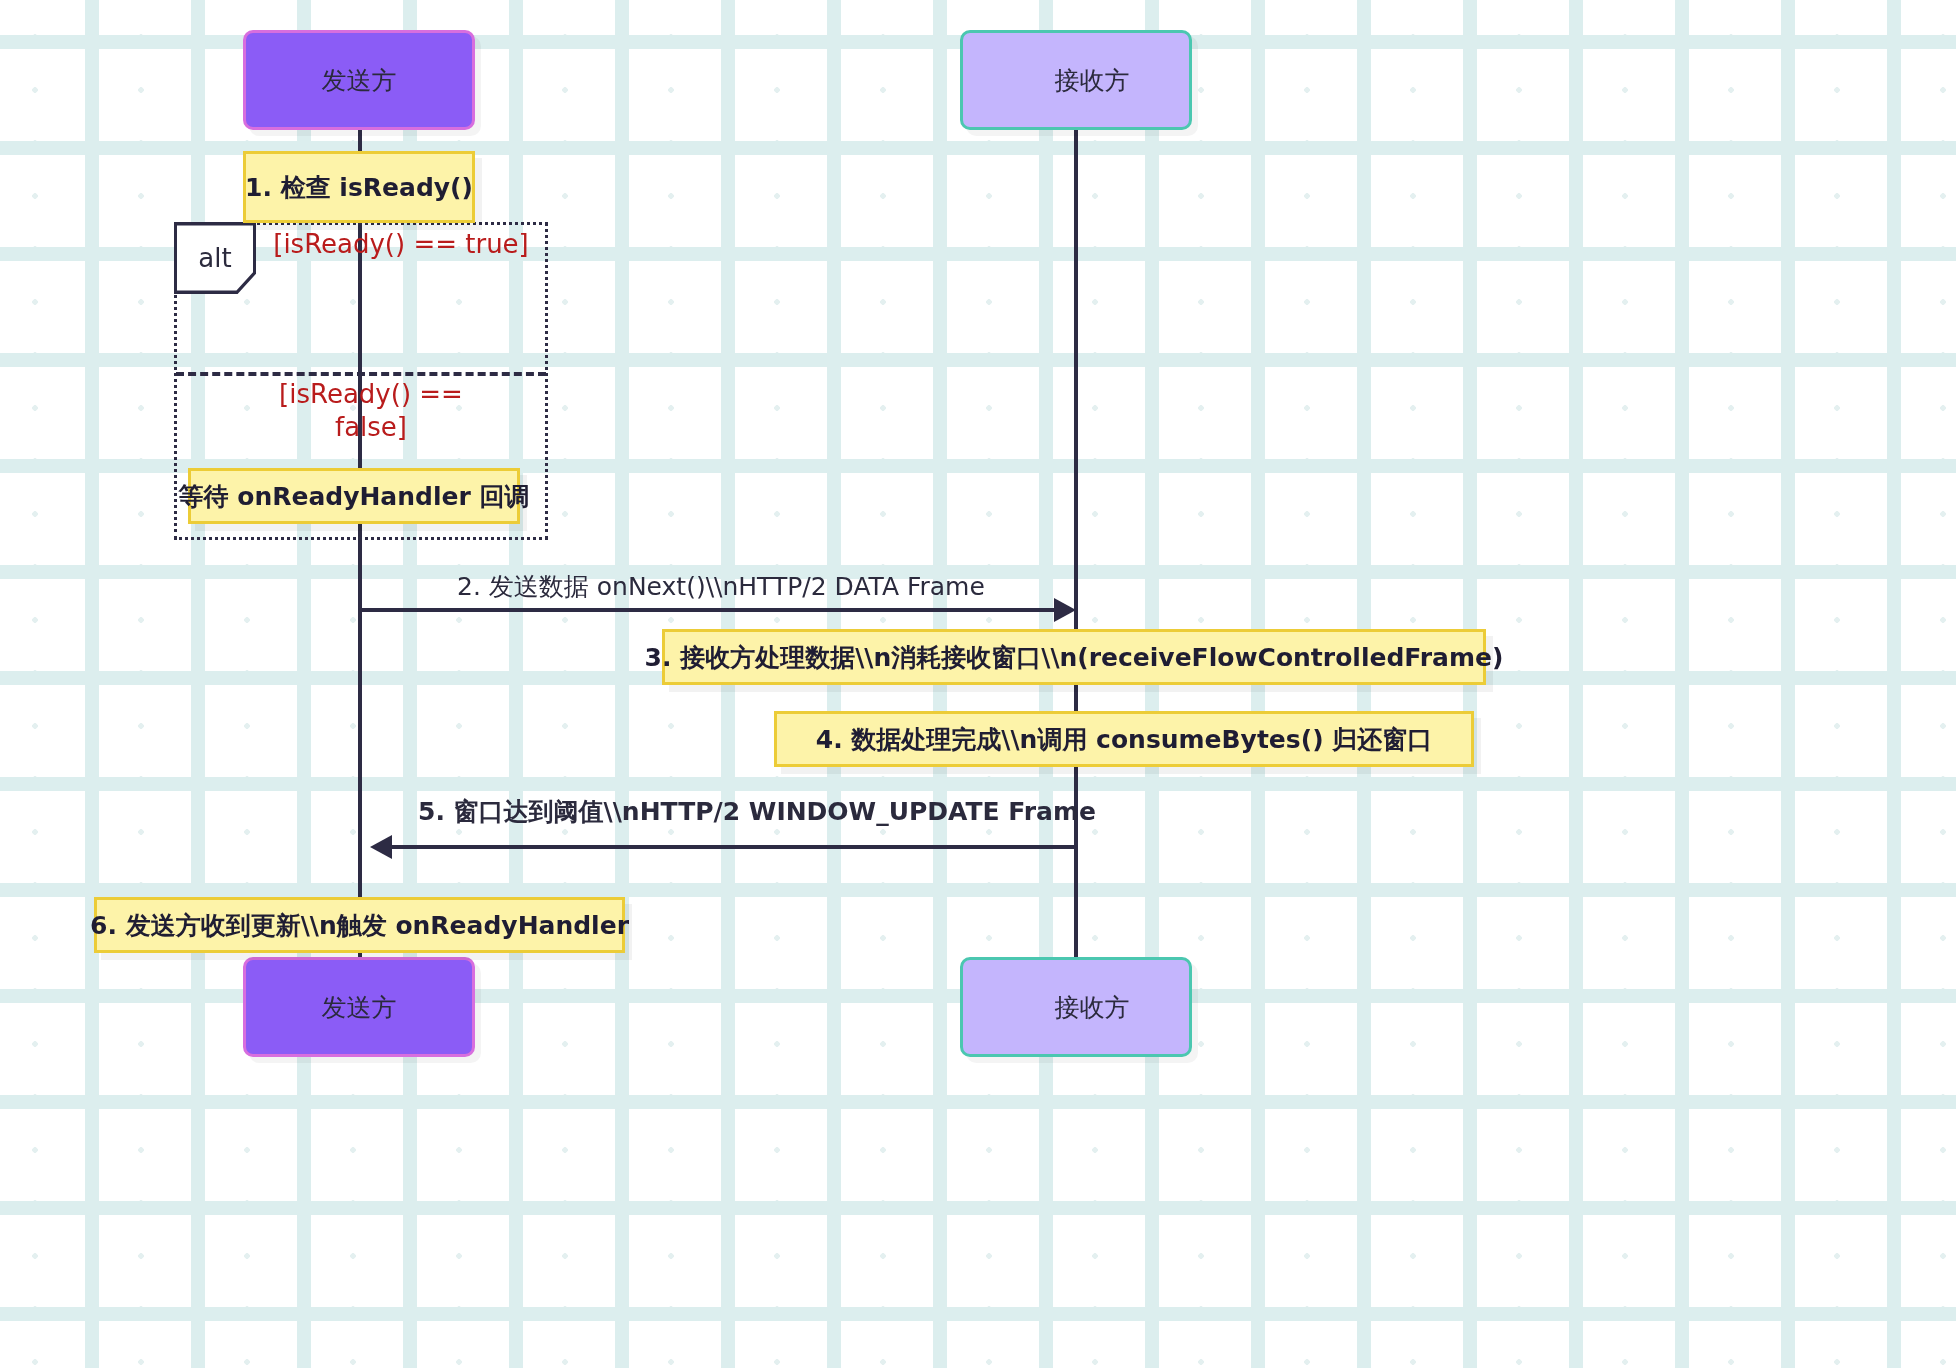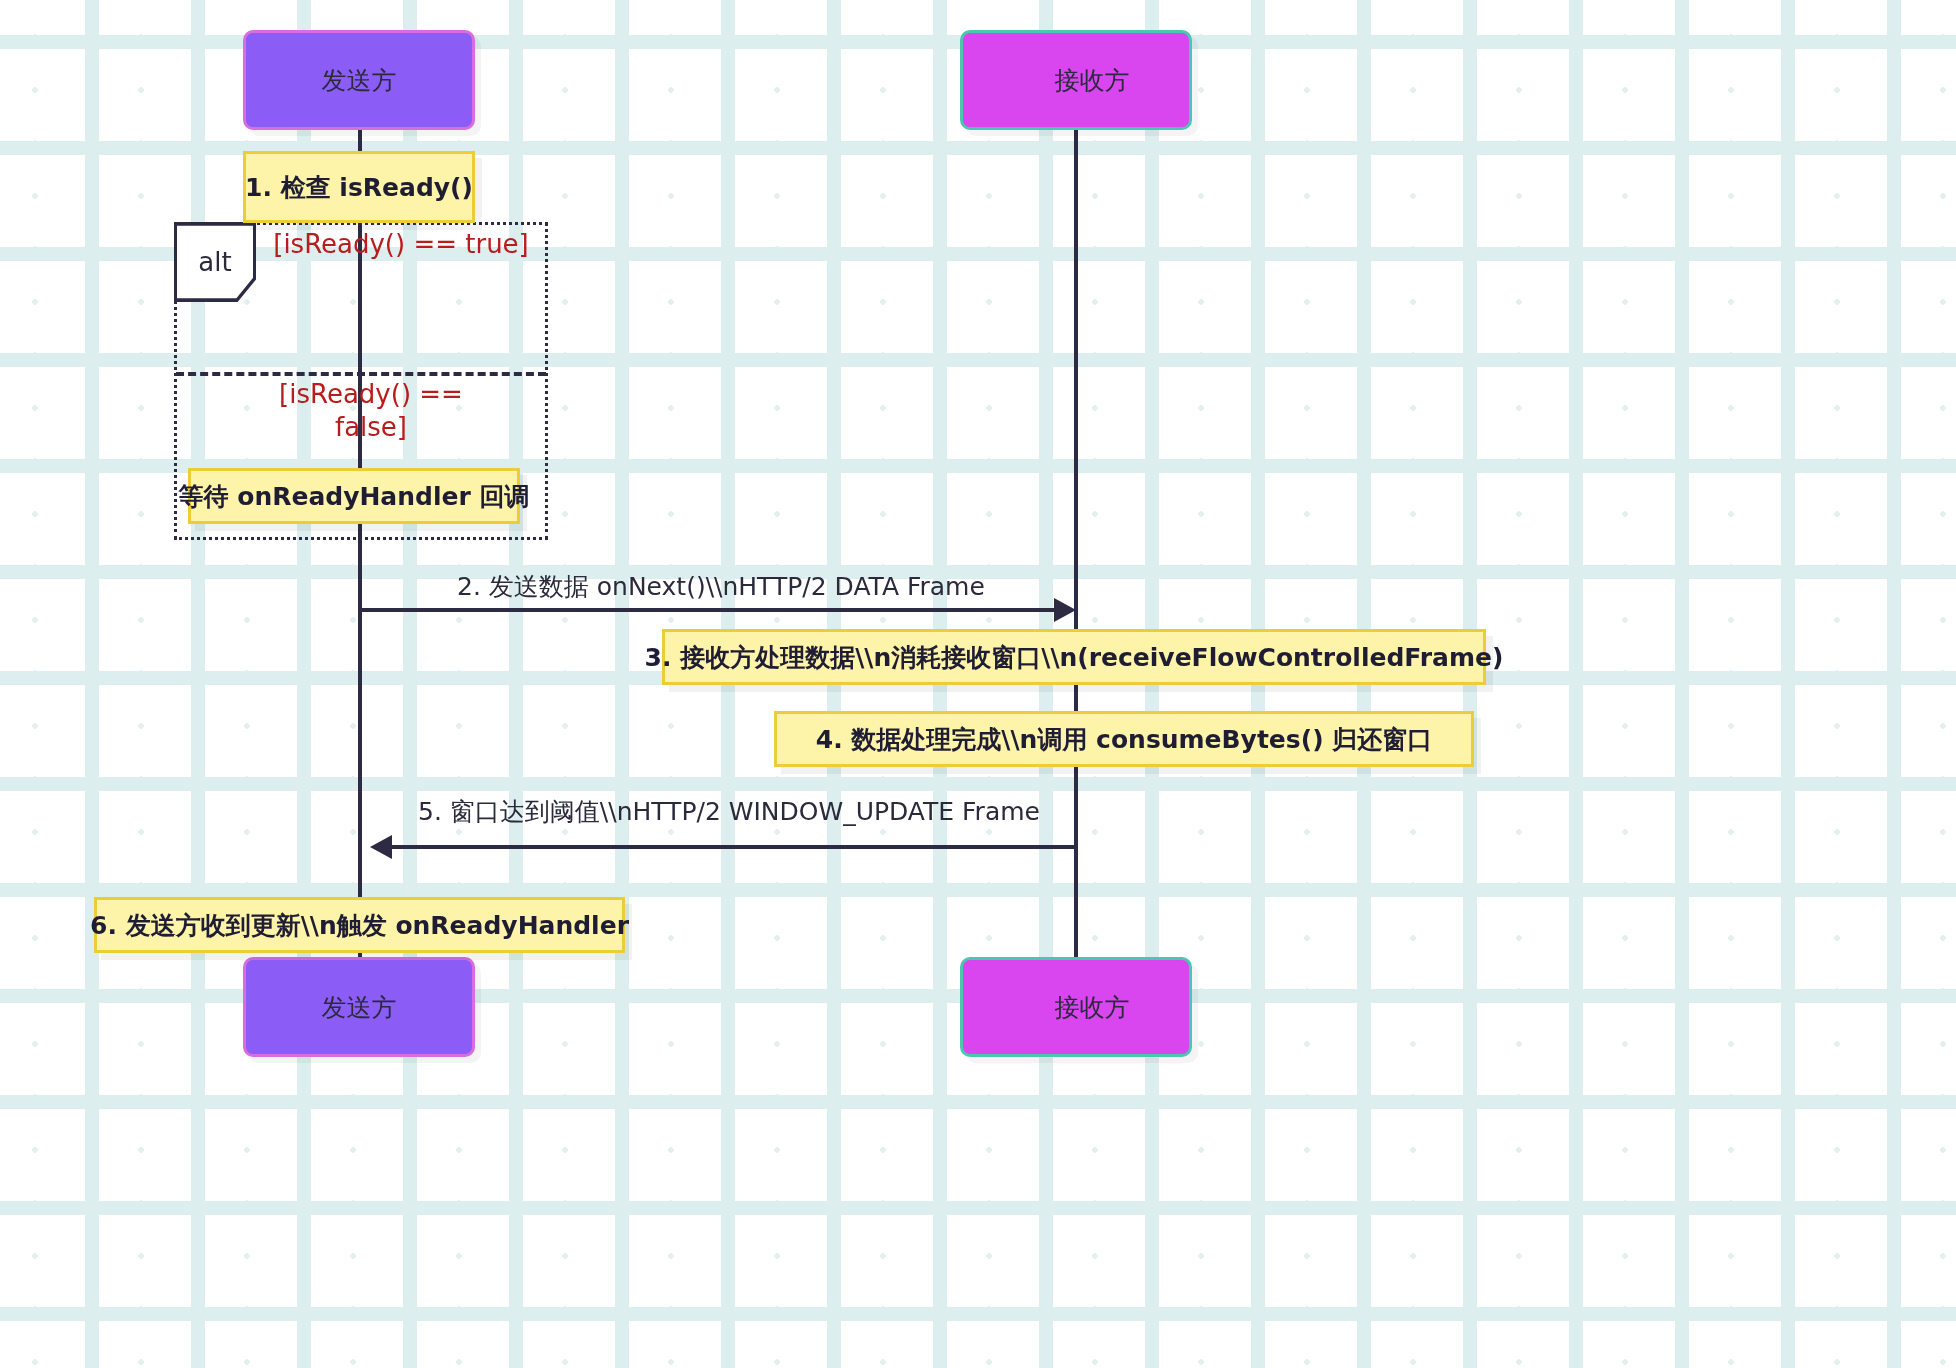--- a/index.html
+++ b/index.html
@@ -71,21 +71,21 @@
     font-size: 25px;
     color: #2b2a3d;
     box-shadow: 6px 6px 0 rgba(0,0,0,0.045);
     box-sizing: border-box;
   }
   .participant.sender {
     background: #8b5cf6;
     border-color: #d86ede;
   }
   .participant.receiver {
-    background: #d946ef;
+    background: #c4b5fd;
     border-color: #4bc7b0;
     padding-left: 32px;
   }
 
   
   .note {
     position: absolute;
     background: #fdf3a9;
     border: 3px solid #eccc37;
     display: flex;
@@ -177,21 +177,21 @@
 
   <div id="bg-pattern"></div>
 
   <div class="layer">
     <div class="lifeline" style="left:358px; top:129px; height:830px;"></div>
     <div class="lifeline" style="left:1074px; top:129px; height:830px;"></div>
   </div>
 
   <div class="frag-box" style="left:174px; top:222px; width:374px; height:318px;"></div>
 
-  <div class="frag-label" style="left:174px; top:222px; width:82px; height:80px; border:none; background:transparent; box-shadow:none;">
+  <div class="frag-label" style="left:174px; top:222px; width:82px; height:72px; border:none; background:transparent; box-shadow:none;">
     <svg viewBox="0 0 82 62" preserveAspectRatio="none">
       <path d="M1.5,1.5 H80.5 V44 L63,60.5 H1.5 Z" fill="#ffffff" stroke="#2d2b44" stroke-width="3"></path>
     </svg>
     <span>alt</span>
   </div>
 
   <div class="frag-cond" style="left:266px; top:228px; width:270px;">
     <span>[isReady() == true]</span>
   </div>
 
@@ -236,19 +236,19 @@
   <div class="note" style="left:94px; top:897px; width:531px; height:56px;">
     <span>6. 发送方收到更新\\n触发 onReadyHandler</span>
   </div>
 
   <div class="msg-label" style="left:457px; top:570px;">
     <span>2. 发送数据 onNext()\\nHTTP/2 DATA Frame</span>
   </div>
   <div class="msg-line" style="left:360px; top:608px; width:700px;"></div>
   <div class="arrowhead right" style="left:1054px; top:598px;"></div>
 
-  <div class="msg-label" style="left:418px; top:795px;">
+  <div class="msg-label" style="left:418px; top:795px;font-weight:bold;">
     <span>5. 窗口达到阈值\\nHTTP/2 WINDOW_UPDATE Frame</span>
   </div>
   <div class="msg-line" style="left:392px; top:845px; width:684px;"></div>
   <div class="arrowhead left" style="left:370px; top:835px;"></div>
 
 </div>
 
 </body></html>

